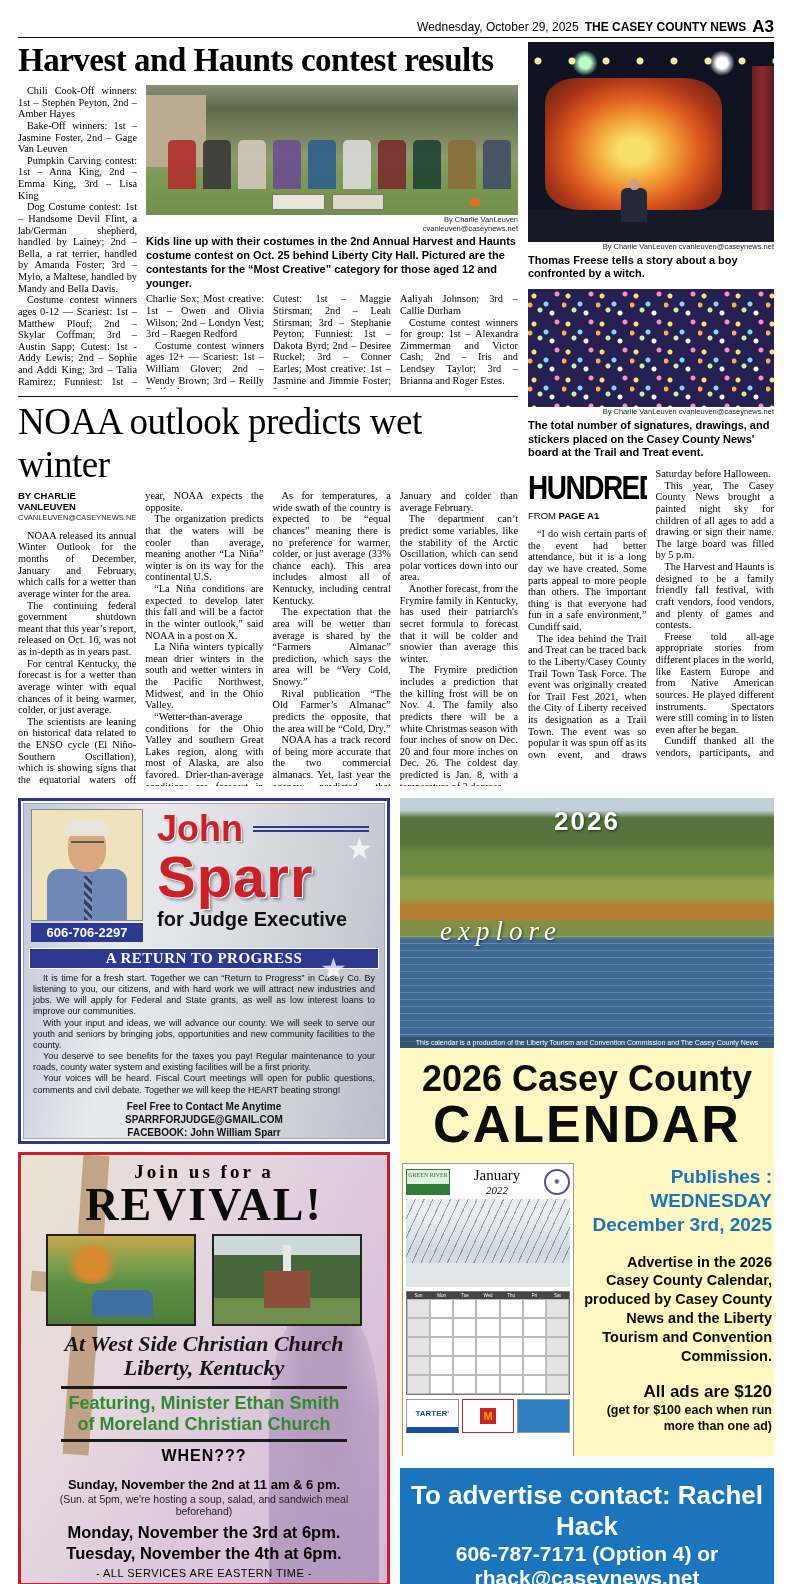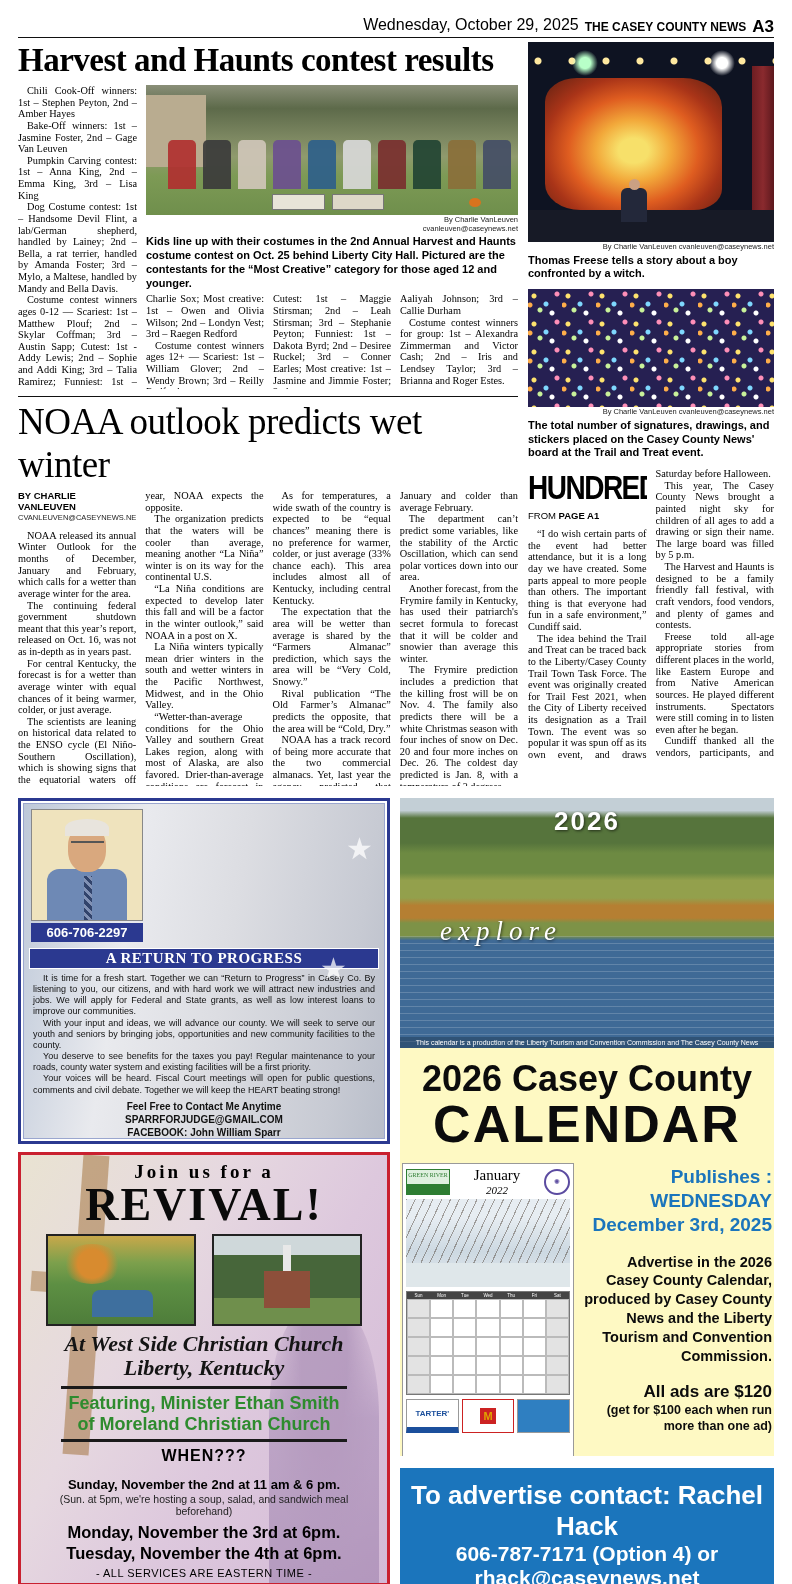--- a/index.html
+++ b/index.html
@@ -1,21 +1,21 @@
 <!DOCTYPE html>
 <html><head>
 <meta charset="utf-8">
 <style>
   * { box-sizing: border-box; margin: 0; padding: 0; }
   body { background: #888; font-family: "Liberation Serif", serif; }
   .page { width: 792px; height: 1584px; background: #fff; margin: 0 auto; padding: 6px 18px 0; overflow: hidden; position: relative; }
 
   
   .masthead { height: 32px; border-bottom: 1.5px solid #111; display: flex; justify-content: flex-end; align-items: flex-end; gap: 6px; padding-bottom: 3px; font-family: "Liberation Sans", sans-serif; }
-  .masthead .date { font-size: 16px; }
+  .masthead .date { font-size: 12px; }
   .masthead .paper { font-size: 12px; font-weight: bold; }
   .masthead .pageno { font-size: 17px; font-weight: bold; line-height: 0.9; }
 
   
   .top-grid { display: flex; gap: 10px; margin-top: 4px; height: 744px; overflow: hidden; }
   .main-left { width: 500px; flex: none; }
   .right-rail { flex: 1; overflow: hidden; }
 
   h1.headline { font-family: "Liberation Serif", serif; font-weight: bold; font-size: 33px; letter-spacing: -0.5px; margin: 0 0 6px; }
   h1.headline.noaa { font-weight: normal; font-size: 37px; margin: 2px 0 4px; }
@@ -330,20 +330,28 @@
           <div class="sparr-photo-wrap">
             <div class="sparr-photo">
               <div class="torso"></div>
               <div class="tie"></div>
               <div class="head"></div>
               <div class="hair"></div>
               <div class="glasses"></div>
             </div>
             <div class="sparr-phone">606-706-2297</div>
           </div>
+          <div class="sparr-name">
+            <div class="sparr-first-row">
+              <span class="sparr-first">John</span>
+              <span class="dbl-line"></span>
+            </div>
+            <div class="sparr-last">Sparr</div>
+            <div class="sparr-office">for Judge Executive</div>
+          </div>
         </div>
         <div class="sparr-banner">A RETURN TO PROGRESS</div>
         <div class="sparr-body">
             <p>It is time for a fresh start. Together we can “Return to Progress” in Casey Co. By listening to you, our citizens, and with hard work we will attract new industries and jobs. We will apply for Federal and State grants, as well as low interest loans to improve our communities.</p>
             <p>With your input and ideas, we will advance our county. We will seek to serve our youth and seniors by bringing jobs, opportunities and new community facilities to the county.</p>
             <p>You deserve to see benefits for the taxes you pay! Regular maintenance to your roads, county water system and existing facilities will be a first priority.</p>
             <p>Your voices will be heard. Fiscal Court meetings will open for public questions, comments and civil debate. Together we will keep the HEART beating strong!</p>
           </div>
         <div class="sparr-contact">
           <span>Feel Free to Contact Me Anytime</span><br>

